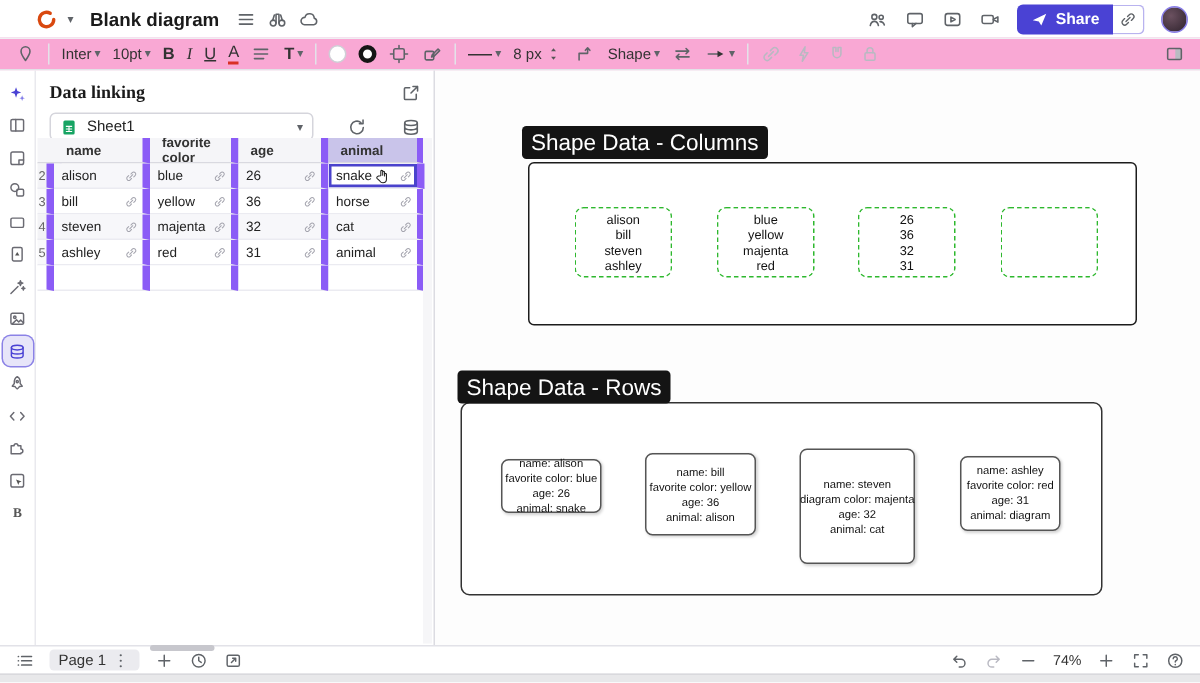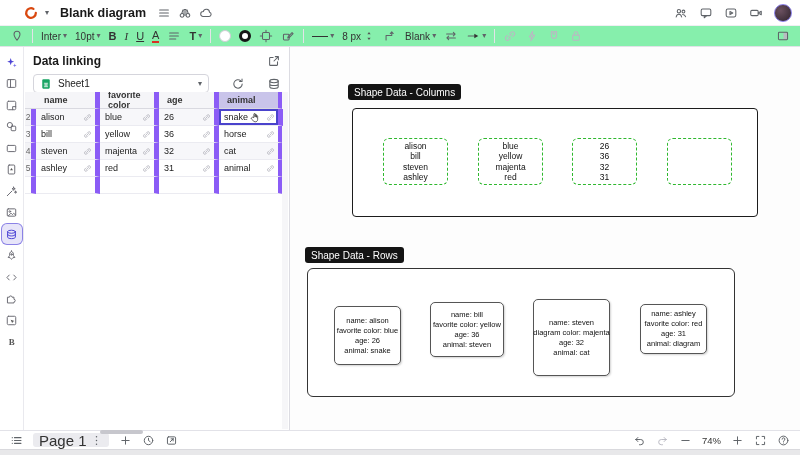--- a/index.html
+++ b/index.html
@@ -17,21 +17,21 @@
   .caret{font-size:8px;color:#5f6368;line-height:1;}
   .sharewrap{display:flex;align-items:center;}
   .sharebtn{display:flex;align-items:center;gap:5px;background:#4a42d4;color:#fff;height:20px;
             padding:0 9px;border-radius:4px 0 0 4px;font-size:10.5px;font-weight:bold;}
   .sharelink{display:flex;align-items:center;justify-content:center;width:20px;height:18px;
              border:1px solid #b9b3ef;border-left:none;border-radius:0 4px 4px 0;background:#fff;color:#4a42d4;}
   .avatar{width:18px;height:18px;border-radius:50%;background:radial-gradient(circle at 35% 35%,#6b5160,#2e222c);
           border:1.5px solid #8a7fe8;box-sizing:border-box;}
   
   .tbar{position:absolute;left:0;top:25px;width:800px;height:22px;display:flex;align-items:center;
-        gap:8px;padding:0 10px;box-sizing:border-box;border-top:1px solid #efeff3;border-bottom:1px solid #e2e2e8;background:#86efac;}
+        gap:8px;padding:0 10px;box-sizing:border-box;border-top:1px solid #efeff3;border-bottom:1px solid #e2e2e8;background:#f9a8d4;}
   .tbar .sep{width:1px;height:14px;background:#e3e3e9;flex:none;}
   .tbtn{display:flex;align-items:center;gap:2px;color:#333;}
   .tlab{font-size:10px;}
   .bld{font-weight:bold;font-size:11px;}
   .itl{font-style:italic;font-family:"Liberation Serif",serif;font-size:11px;}
   .und{text-decoration:underline;font-size:11px;}
   .acolor{font-size:11px;border-bottom:2px solid #d93025;line-height:11px;}
   .fillc{width:12px;height:12px;border-radius:50%;background:#fff;border:1px solid #cfcfd6;box-sizing:border-box;}
   .strokec{width:12px;height:12px;border-radius:50%;background:#fff;border:3px solid #151515;box-sizing:border-box;}
   .linesw{width:16px;height:0;border-top:1.6px solid #333;}
@@ -41,21 +41,21 @@
   .rail{position:absolute;left:0;top:47px;width:24px;height:383px;border-right:1px solid #e9e9ee;
         background:#fff;display:flex;flex-direction:column;align-items:center;padding-top:5px;box-sizing:border-box;}
   .rail-item{width:20px;height:20px;border-radius:5px;display:flex;align-items:center;justify-content:center;margin-bottom:1.5px;}
   .rail-item .ic{width:13px;height:13px;color:#6a6a72;}
   .rail-item.active{background:#e7e5f9;box-shadow:0 0 0 1px #8b82e6;}
   .rail-item.active .ic{color:#4a42d4;}
   
   .panel{position:absolute;left:24px;top:47px;width:266px;height:383px;background:#fff;
          border-right:1px solid #dcdce2;box-sizing:border-box;}
   .ptitle-row{display:flex;align-items:center;padding:7px 8px 6px 9px;}
-  .ptitle{font-weight:bold;font-size:12px;color:#1a1a1a;}
+  .ptitle{font-weight:bold;font-size:12px;color:#1a1a1a;font-family:Liberation Serif, serif;}
   .ptitle-row .ic{margin-left:auto;}
   .src-row{display:flex;align-items:center;gap:22px;padding:0 8px 8px 9px;}
   .srcsel{flex:1;display:flex;align-items:center;gap:6px;height:19px;border:1px solid #d5d5dc;
           border-radius:4px;padding:0 6px;box-sizing:border-box;background:#fff;}
   .srcsel .caret{margin-left:auto;}
   .srclab{font-size:10px;color:#222;}
   
   .tblwrap{position:absolute;left:1px;top:45px;}
   .tr{display:grid;grid-template-columns:11px 64px 59px 60px 64px;height:17px;}
   .td{border-right:5px solid #8b5cf6;border-bottom:1px solid #ebebf1;display:flex;align-items:center;
@@ -68,44 +68,44 @@
   .td .txt{white-space:nowrap;overflow:hidden;}
   .td .clink{margin-left:auto;width:9px;height:9px;color:#a4a4ae;flex:none;}
   .td .clink svg{width:100%;height:100%;}
   .td.sel{box-shadow:inset 0 0 0 2px #4a43cc;background:#fff!important;z-index:2;}
   .hand{width:11px;height:11px;margin-left:1px;flex:none;}
   .hand svg{width:100%;height:100%;}
   .tr.emptyrow .td{background:#fff;}
   .vscroll{position:absolute;right:1px;top:45px;width:6px;height:337px;background:#f6f6f8;}
   
   .canvas{position:absolute;left:290px;top:47px;width:510px;height:383px;background:#fdfdfd;overflow:hidden;}
-  .shape-label{position:absolute;background:#141414;color:#fff;font-size:10px;padding:2.5px 6px;
+  .shape-label{position:absolute;background:#141414;color:#fff;font-size:15px;padding:2.5px 6px;
                border-radius:3px;white-space:nowrap;z-index:3;}
   .lbl-cols{left:58px;top:37px;}
   .lbl-rows{left:15px;top:200px;}
   .outer{position:absolute;background:#fff;box-sizing:border-box;}
   .outer.cols{left:62px;top:61px;width:406px;height:109px;border:1.4px solid #1c1c1c;border-radius:4px;}
   .outer.rows{left:17px;top:221px;width:428px;height:129px;border:1.4px solid #333;border-radius:6px;}
   .gbox{position:absolute;width:65px;height:47px;top:91px;border:1.4px dashed #2eb82e;border-radius:6px;
         background:#fff;display:flex;flex-direction:column;align-items:center;justify-content:center;box-sizing:border-box;z-index:2;}
   .gbox div{font-size:8.5px;line-height:10.5px;color:#111;}
   .gbox:nth-child(1){left:93px;}  .gbox:nth-child(2){left:188px;}
   .gbox:nth-child(3){left:282px;} .gbox:nth-child(4){left:377px;}
   .rbox{position:absolute;border:1px solid #555;border-radius:5px;background:#fff;display:flex;flex-direction:column;
         align-items:center;justify-content:center;box-sizing:border-box;z-index:2;box-shadow:1px 1px 2px rgba(0,0,0,.18);}
   .rbox div{font-size:7.5px;line-height:10px;color:#111;white-space:nowrap;}
-  .rbox:nth-child(1){left:44px;top:259px;width:67px;height:59px;}
+  .rbox:nth-child(1){left:44px;top:259px;width:67px;height:36px;}
   .rbox:nth-child(2){left:140px;top:255px;width:74px;height:55px;}
   .rbox:nth-child(3){left:243px;top:252px;width:77px;height:77px;}
   .rbox:nth-child(4){left:350px;top:257px;width:67px;height:50px;}
   
   .sbar{position:absolute;left:0;top:430px;width:800px;height:19px;border-top:1px solid #e2e2e8;background:#fff;
         display:flex;align-items:center;padding:0 10px;box-sizing:border-box;gap:10px;}
   .pagetab{display:flex;align-items:center;gap:3px;background:#ebebef;border-radius:3px;height:14px;padding:0 6px;}
-  .pagetab .plabel{font-size:15px;color:#333;}
+  .pagetab .plabel{font-size:10px;color:#333;}
   .sbar .right{margin-left:auto;display:flex;align-items:center;gap:10px;}
   .zoomtxt{font-size:9.5px;color:#333;}
   .hthumb{position:absolute;left:100px;top:430px;width:43px;height:4px;border-radius:2px;background:#c7c7cd;z-index:4;}
   .bstrip{position:absolute;left:0;top:449px;width:800px;height:6px;background:#e8e8ea;border-top:1px solid #d9d9dd;}
   .sbar .ic{width:13px;height:13px;}
 </style>
 </head>
 <body>
 
 <div class="app">
@@ -156,20 +156,37 @@
             <rect x="2.5" y="3.5" width="11" height="9" rx="1.8"></rect>
             <path d="M6.8 6.2 10 8l-3.2 1.8z"></path>
           </svg>
         </span>
       <span class="ic">
           <svg viewBox="0 0 16 16" fill="none" stroke="currentColor" stroke-width="1.2" stroke-linecap="round" stroke-linejoin="round">
             <rect x="2" y="5" width="8.5" height="6" rx="1.3"></rect>
             <path d="M10.5 8 14 6v4z"></path>
           </svg>
         </span>
+      <span class="sharewrap">
+        <span class="sharebtn">
+          <span class="ic sm">
+              <svg viewBox="0 0 16 16">
+                <path d="M2 8.6 14 2.8 9.6 13.4 7.4 9.8 2 8.6z" fill="#fff"></path>
+              </svg>
+            </span>
+          <span>Share</span>
+        </span>
+        <span class="sharelink">
+          <span class="ic sm">
+              <svg viewBox="0 0 16 16" fill="none" stroke="currentColor" stroke-width="1.2" stroke-linecap="round" stroke-linejoin="round">
+                <path d="M6.2 9.8l3.6-3.6M5 7.2 3.4 8.8a2.4 2.4 0 0 0 3.4 3.4l1.6-1.6M11 8.8l1.6-1.6a2.4 2.4 0 0 0-3.4-3.4L7.6 5.4"></path>
+              </svg>
+            </span>
+        </span>
+      </span>
       <span class="avatar"></span>
     </div>
   </div>
 
   <div class="tbar">
     <span class="ic">
         <svg viewBox="0 0 16 16" fill="none" stroke="currentColor" stroke-width="1.2" stroke-linecap="round" stroke-linejoin="round">
           <path d="M8 2.5a3.4 3.4 0 0 1 3.4 3.4c0 2.4-3.4 7-3.4 7s-3.4-4.6-3.4-7A3.4 3.4 0 0 1 8 2.5z"></path>
         </svg>
       </span>
@@ -222,21 +239,21 @@
             <path d="M8 2.8 10.2 5.6H5.8zM8 13.2 10.2 10.4H5.8z" fill="#555"></path>
           </svg>
         </span>
     </span>
     <span class="ic">
         <svg viewBox="0 0 16 16" fill="none" stroke="currentColor" stroke-width="1.2" stroke-linecap="round" stroke-linejoin="round">
           <path d="M3.5 12.5V7.5h6.5V3.8M8.3 5.2 10 3.3l1.7 1.9"></path>
         </svg>
       </span>
     <span class="tbtn">
-      <span class="tlab">Blank</span>
+      <span class="tlab">Shape</span>
       <span class="caret">▾</span>
     </span>
     <span class="ic">
         <svg viewBox="0 0 16 16" fill="none" stroke="currentColor" stroke-width="1.2" stroke-linecap="round" stroke-linejoin="round">
           <path d="M3 5.8h9.5M10.7 3.8l2 2-2 2M13 10.2H3.5M5.3 8.2l-2 2 2 2"></path>
         </svg>
       </span>
     <span class="tbtn">
       <span class="ic">
           <svg viewBox="0 0 16 16" fill="none" stroke="currentColor" stroke-width="1.2" stroke-linecap="round" stroke-linejoin="round">
@@ -580,21 +597,21 @@
         <div class="rbox">
           <div>name: alison</div>
           <div>favorite color: blue</div>
           <div>age: 26</div>
           <div>animal: snake</div>
         </div>
         <div class="rbox">
           <div>name: bill</div>
           <div>favorite color: yellow</div>
           <div>age: 36</div>
-          <div>animal: steven</div>
+          <div>animal: alison</div>
         </div>
         <div class="rbox">
           <div>name: steven</div>
           <div>diagram color: majenta</div>
           <div>age: 32</div>
           <div>animal: cat</div>
         </div>
         <div class="rbox">
           <div>name: ashley</div>
           <div>favorite color: red</div>

